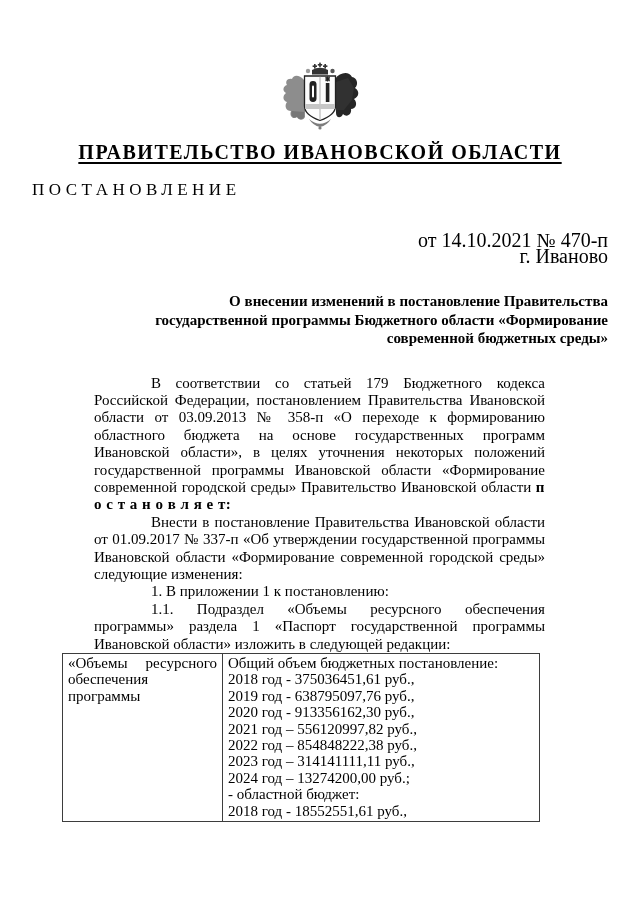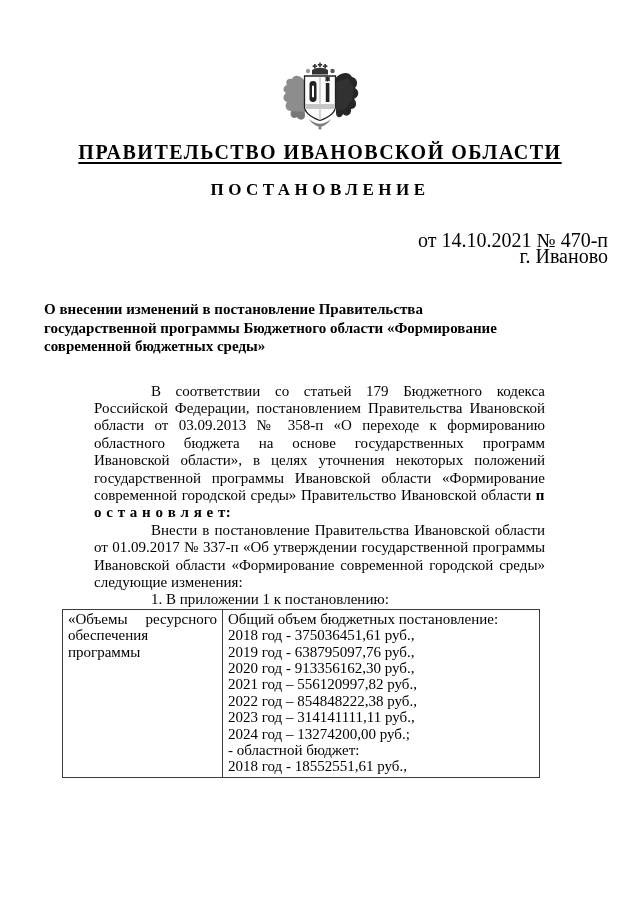--- a/index.html
+++ b/index.html
@@ -19,34 +19,34 @@
     text-align:center;
     font-size:20px;
     font-weight:bold;
     letter-spacing:1.5px;
     text-decoration:underline;
     text-decoration-thickness:1.5px;
     text-underline-offset:3px;
   }
   .doc-type {
     margin:16px 0 0;
-    text-align:center;
+    text-align:left;
     font-size:17px;
-    font-weight:bold;
+    font-weight:normal;
     letter-spacing:4.5px;
   }
   .date-place {
     margin-top:32px;
     text-align:right;
     font-size:20px;
     line-height:16px;
   }
   .subject {
-    margin-top:36px;
-    text-align:left;
+    margin-top:28px;
+    text-align:right;
     font-weight:bold;
     font-size:15px;
     line-height:18.5px;
     padding-left:12px;
   }
   .body-text {
     margin:27px 63px 0 62px;
     font-size:15px;
     line-height:17.4px;
     text-align:justify;
@@ -129,20 +129,21 @@
   <div class="subject">
       <div class="subject-line">О внесении изменений в постановление Правительства</div>
       <div class="subject-line">государственной программы Бюджетного области «Формирование</div>
       <div class="subject-line">современной бюджетных среды»</div>
     </div>
 
   <div class="body-text">
     <p><span>В соответствии со статьей 179 Бюджетного кодекса Российской Федерации, постановлением Правительства Ивановской области от 03.09.2013 № 358-п «О переходе к формированию областного бюджета на основе государственных программ Ивановской области», в целях уточнения некоторых положений государственной программы Ивановской области «Формирование современной городской среды» Правительство Ивановской области </span><span class="resolves">п о с т а н о в л я е т:</span></p>
     <p>Внести в постановление Правительства Ивановской области от 01.09.2017 № 337-п «Об утверждении государственной программы Ивановской области «Формирование современной городской среды» следующие изменения:</p>
     <p>1. В приложении 1 к постановлению:</p>
+    <p>1.1. Подраздел «Объемы ресурсного обеспечения программы» раздела 1 «Паспорт государственной программы Ивановской области» изложить в следующей редакции:</p>
   </div>
 
   <table class="doc-table">
     <tbody>
       <tr>
         <td class="cell-label">«Объемы ресурсного обеспечения программы</td>
         <td class="cell-values">
             <div class="value-line">Общий объем бюджетных постановление:</div>
             <div class="value-line">2018 год - 375036451,61 руб.,</div>
             <div class="value-line">2019 год - 638795097,76 руб.,</div>

